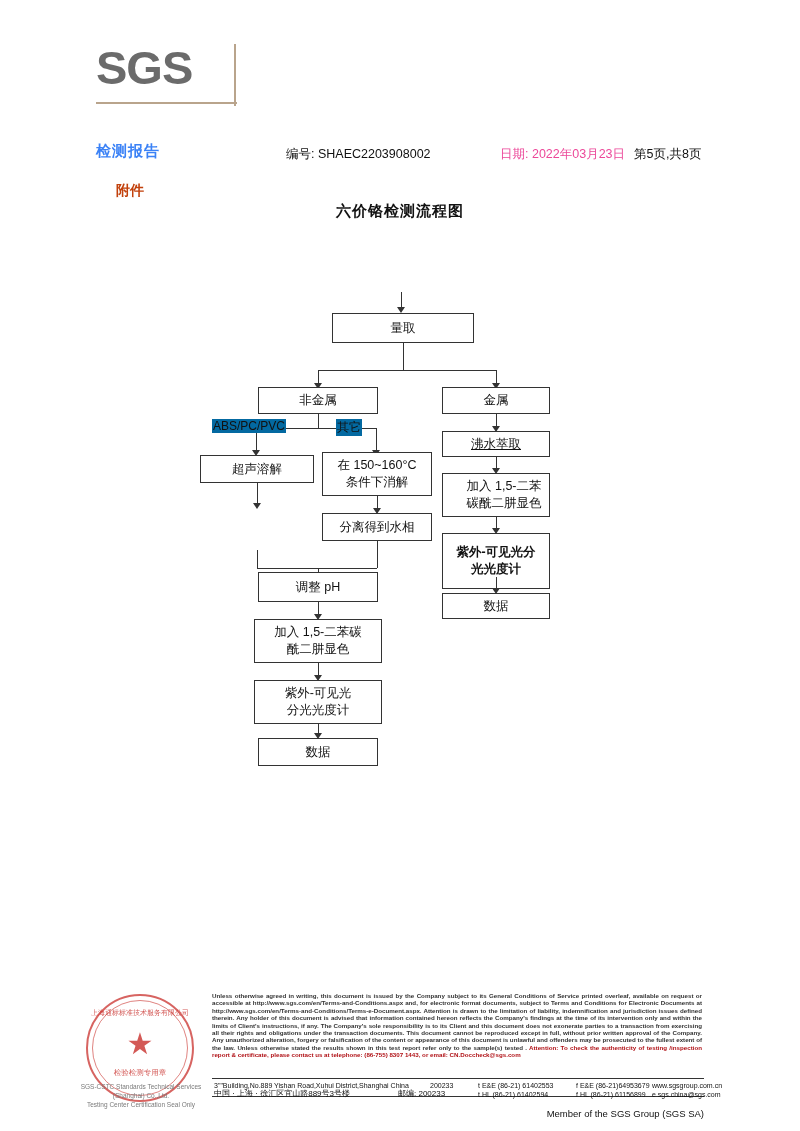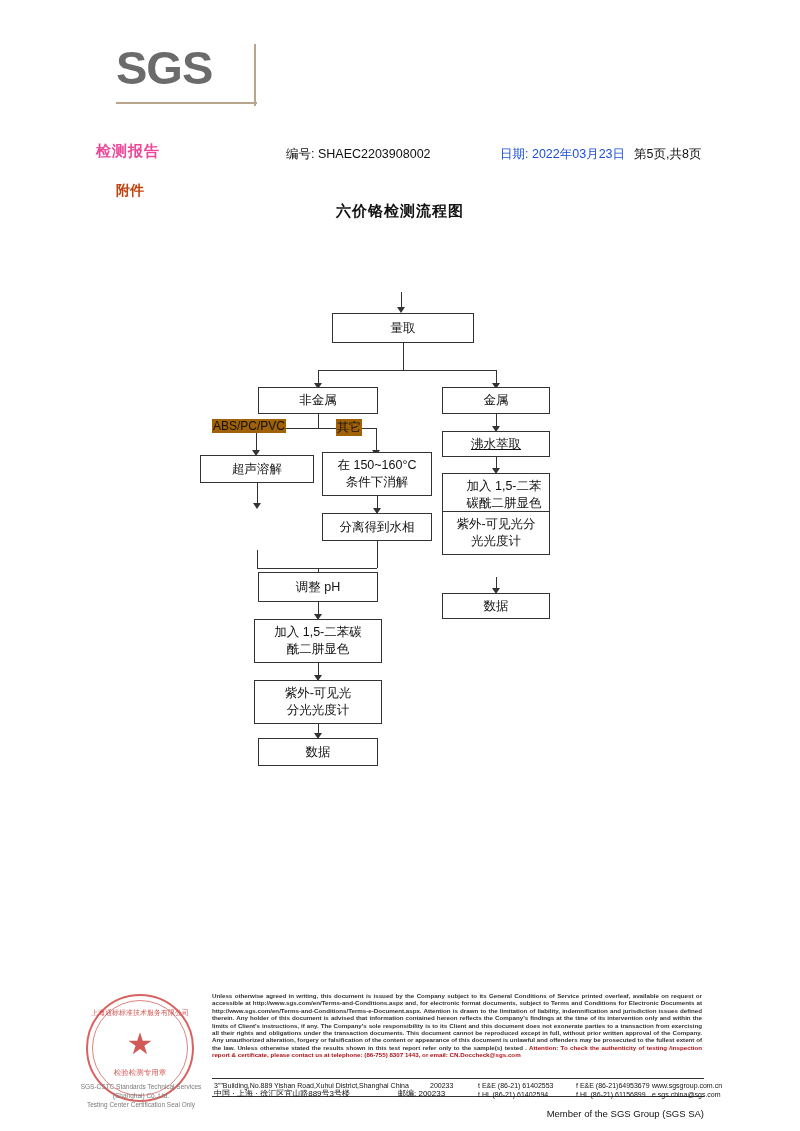--- a/index.html
+++ b/index.html
@@ -19,21 +19,20 @@
     overflow: hidden;
   }
 
   
   .sgs-logo {
     position: absolute;
     left: 96px;
     top: 42px;
     width: 140px;
     height: 62px;
-    margin-left: 20px;
   }
   .sgs-logo .word {
     font-family: "Liberation Sans", sans-serif;
     font-weight: bold;
     font-size: 47px;
     letter-spacing: -1px;
     color: #6b6b6b;
     line-height: 52px;
   }
   .sgs-logo .bar-v {
@@ -52,36 +51,36 @@
     height: 2px;
     background: #b9a48c;
   }
 
   .doc-title {
     position: absolute;
     left: 96px;
     top: 142px;
     font-size: 15px;
     font-weight: bold;
-    color: #ec4899;
+    color: #3b82f6;
     letter-spacing: 1px;
   }
   .hdr-no {
     position: absolute;
     left: 286px;
     top: 146px;
     font-size: 12.5px;
     color: #111;
   }
   .hdr-date {
     position: absolute;
     left: 500px;
     top: 146px;
     font-size: 12.5px;
-    color: #1d4ed8;
+    color: #ec4899;
   }
   .hdr-page {
     position: absolute;
     left: 634px;
     top: 146px;
     font-size: 12.5px;
     color: #111;
   }
   .attach-label {
     position: absolute;
@@ -135,21 +134,21 @@
     position: absolute;
     width: 0; height: 0;
     border-left: 4px solid transparent;
     border-right: 4px solid transparent;
     border-top: 6px solid #333;
   }
   .edge-label {
     position: absolute;
     font-size: 12px;
     color: #111;
-    background: #a16207;
+    background: #0369a1;
     padding: 0 1px;
     white-space: nowrap;
   }
 
   
   .stamp {
     position: absolute;
     left: 86px;
     top: 994px;
     width: 112px;
@@ -324,21 +323,21 @@
     <div class="arrow-down" style="left:492px; top:426px;"></div>
     <div class="node" style="left:442px; top:431px; width:108px; height:26px;text-decoration:underline;">沸水萃取</div>
 
     <div class="edge v" style="left:496px; top:457px; height:15px;"></div>
     <div class="arrow-down" style="left:492px; top:468px;"></div>
     <div class="node" style="left:442px; top:473px; width:108px; height:44px; white-space:pre-line;padding-left:20px;">加入 1,5-二苯
 碳酰二肼显色</div>
 
     <div class="edge v" style="left:496px; top:517px; height:15px;"></div>
     <div class="arrow-down" style="left:492px; top:528px;"></div>
-    <div class="node" style="left:442px; top:511px; width:108px; height:44px; white-space:pre-line;">紫外-可见光分
+    <div class="node" style="left:442px; top:533px; width:108px; height:56px; white-space:pre-line;font-weight:bold;">紫外-可见光分
 光光度计</div>
 
     <div class="edge v" style="left:496px; top:577px; height:15px;"></div>
     <div class="arrow-down" style="left:492px; top:588px;"></div>
     <div class="node" style="left:442px; top:593px; width:108px; height:26px;">数据</div>
   </div>
 
   <div class="stamp">
     <div class="ring"></div>
     <div class="ring2"></div>

